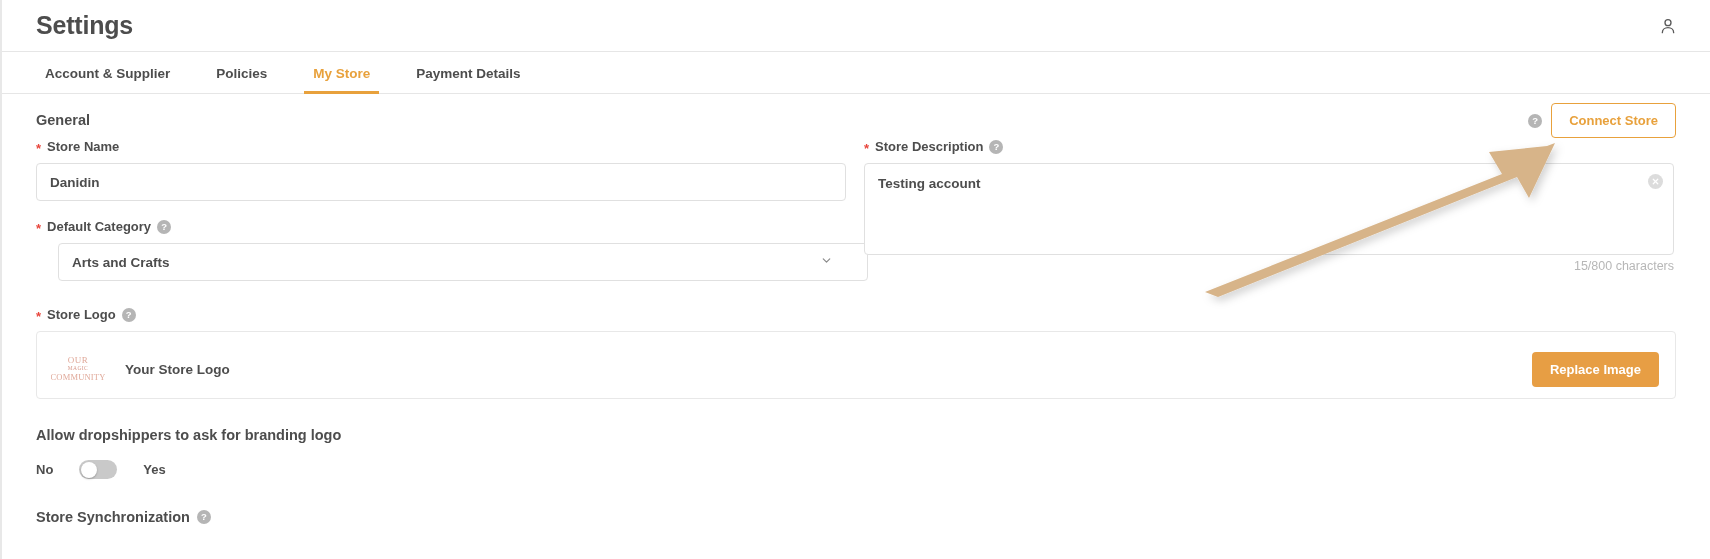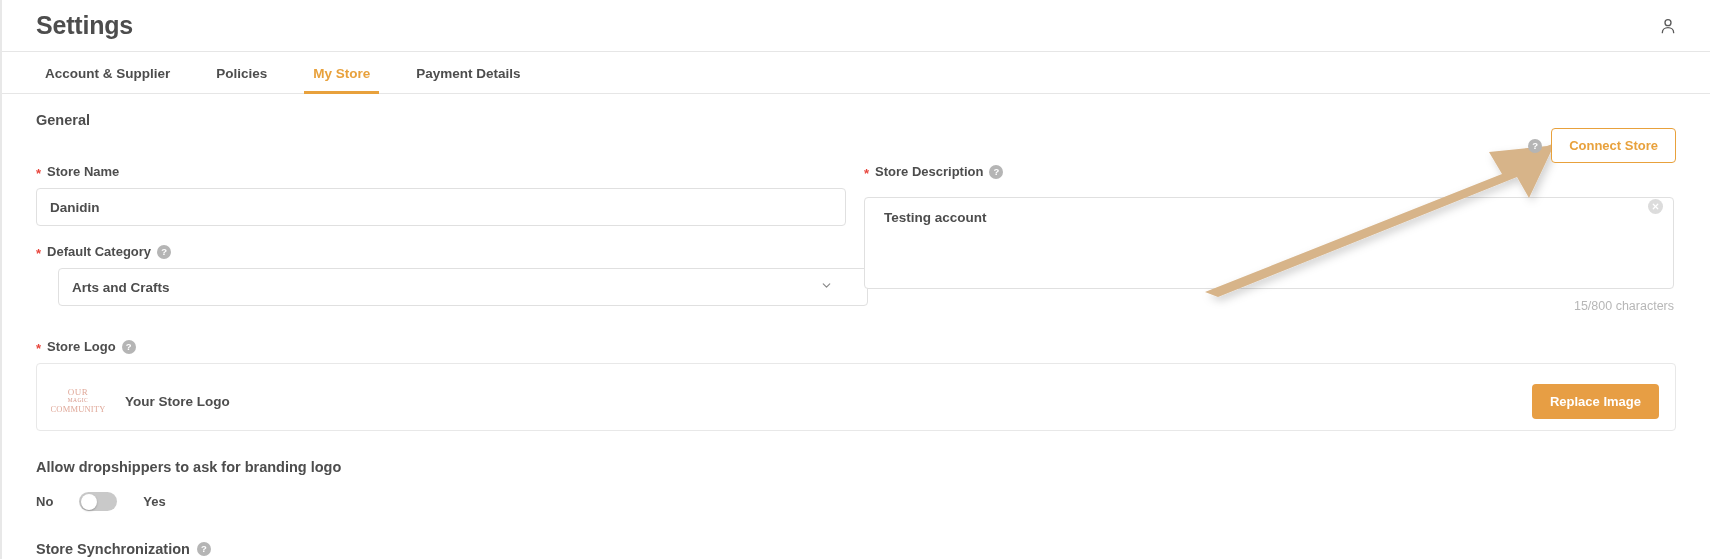--- a/index.html
+++ b/index.html
@@ -77,21 +77,21 @@
   
   .content {
     position: relative;
     padding: 18px 34px 0 34px;
   }
 
   .section-title {
     font-size: 14.5px;
     font-weight: bold;
     color: #4d4d4d;
-    margin-bottom: 36px;
+    margin-bottom: 11px;
     display: flex;
     align-items: center;
     gap: 7px;
   }
 
   .general-row {
     position: relative;
     display: flex;
     align-items: flex-start;
   }
@@ -209,30 +209,29 @@
     pointer-events: none;
     color: #8a8a8a;
   }
 
   .textarea-wrap { position: relative; width: 100%; }
   .textarea-box {
     width: 100%;
     height: 92px;
     border: 1px solid #e0e0e0;
     border-radius: 4px;
-    padding: 11px 34px 11px 19px;
+    padding: 11px 34px 11px 13px;
     font-size: 13.5px;
     font-weight: bold;
     color: #4d4d4d;
     background: #fff;
     font-family: "Liberation Sans", sans-serif;
     resize: none;
     outline: none;
     line-height: 1.4;
-    margin-top: 9px;
   }
   .clear-icon {
     position: absolute;
     right: 11px;
     top: 11px;
     width: 15px;
     height: 15px;
     border-radius: 50%;
     background: #dcdcdc;
     color: #ffffff;
@@ -240,21 +239,21 @@
     display: flex;
     align-items: center;
     justify-content: center;
     cursor: pointer;
     line-height: 1;
   }
   .char-count {
     text-align: right;
     font-size: 12.5px;
     color: #b7b7b7;
-    margin-top: 6px;
+    margin-top: 0;
   }
 
   
   .logo-section { margin-top: 26px; }
   .logo-card {
     border: 1px solid #e8e8e8;
     border-radius: 4px;
     height: 68px;
     display: flex;
     align-items: center;

